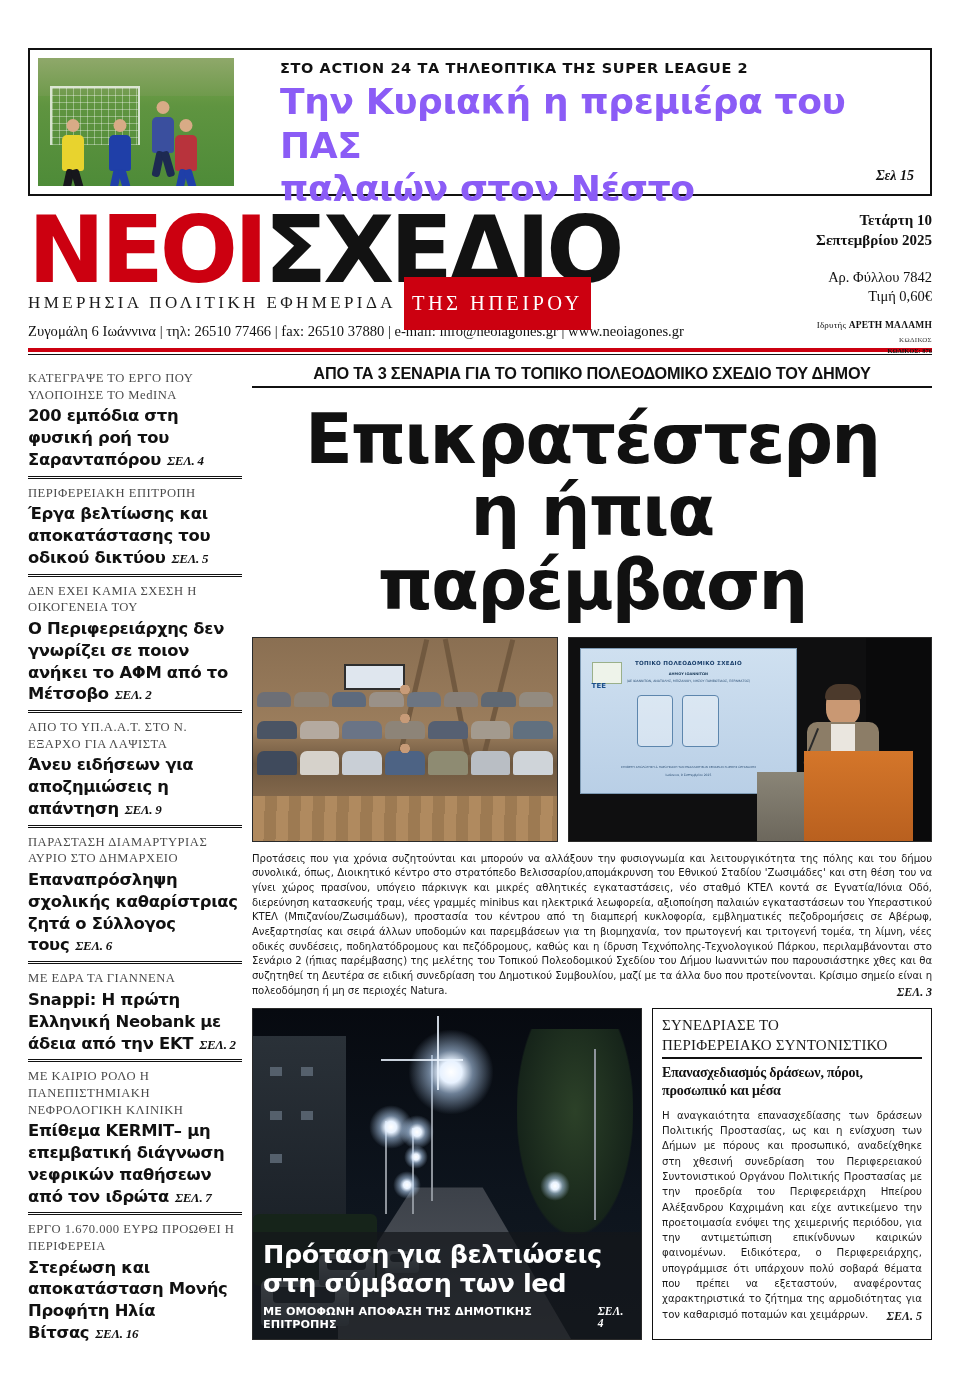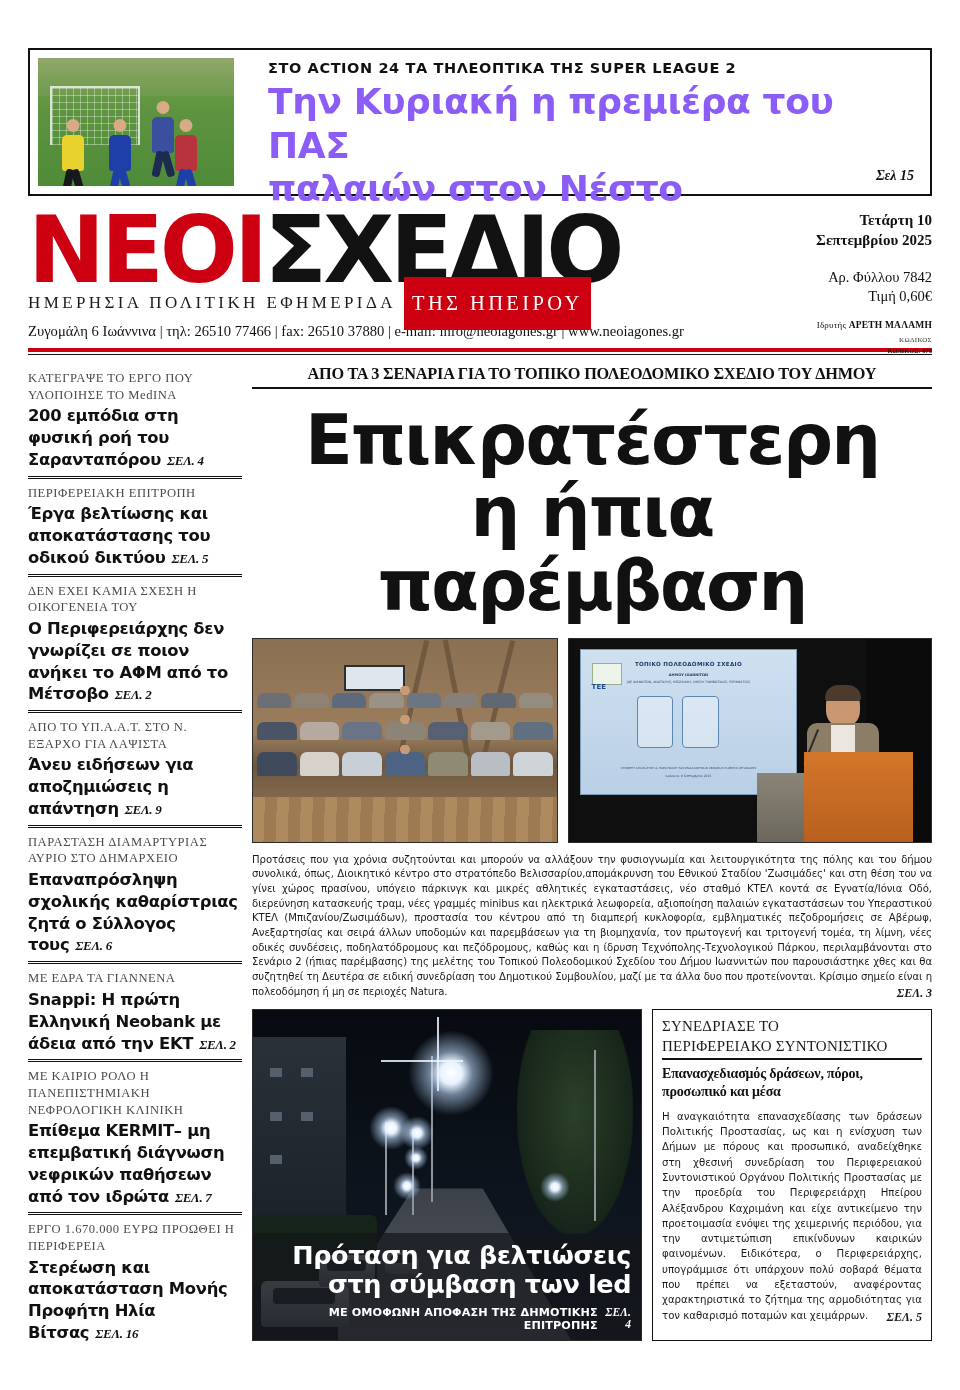--- a/index.html
+++ b/index.html
@@ -34,21 +34,21 @@
   .pl { position:absolute; bottom:12%; }
   .pl .head{ position:absolute; left:50%; transform:translateX(-50%); top:-16px; width:13px;height:13px;border-radius:50%; background:#d8ab86;}
   .pl .body{ width:22px;height:36px;border-radius:5px 5px 3px 3px;}
   .pl .leg{ position:absolute; bottom:-24px; width:8px;height:26px; background:#1d2a52; border-radius:3px;}
   .pl .leg.l{left:2px; transform:rotate(12deg);}
   .pl .leg.r{right:2px; transform:rotate(-16deg);}
   .pl1{left:12%;} .pl1 .body{background:#e8d32e;} .pl1 .leg{background:#17171c;}
   .pl2{left:36%;} .pl2 .body{background:#1f3fa8;} .pl2 .leg{background:#1f3fa8;}
   .pl3{left:58%; bottom:26%;} .pl3 .body{background:#3a4f9e;}
   .pl4{left:70%;} .pl4 .body{background:#b8333c;} .pl4 .leg{background:#1f3fa8;}
-  .sport-text { flex:1; padding: 10px 14px 6px 34px; display:flex; flex-direction:column; justify-content:flex-start;}
+  .sport-text { flex:1; padding: 10px 14px 6px 34px; display:flex; flex-direction:column; justify-content:flex-start;margin-left:12px;}
   .sport-kicker {
     font-family: "DejaVu Sans", sans-serif;
     font-weight: 700; font-size: 14.5px; letter-spacing: .6px;
     color:#111; margin-bottom: 4px; white-space:nowrap;
   }
   .sport-head {
     font-family: "DejaVu Sans", sans-serif;
     font-weight: 700; font-size: 36px; line-height: 1.21; color:#8b5cf6;
     letter-spacing:-.4px;
   }
@@ -115,21 +115,21 @@
     font-size:16.4px; line-height:1.33; color:#111; margin-top:2px;
     letter-spacing:-.3px;
   }
   .brief-title .sel {
     font-family:"Liberation Serif", serif; font-style:italic; font-weight:700;
     font-size:13px; margin-left:6px; white-space:nowrap;
   }
 
   
   .lead-kicker {
-    font-family:Liberation Serif, serif; font-weight:700;
+    font-family:Liberation Sans, sans-serif; font-weight:700;
     font-size:16.3px; letter-spacing:-.2px; color:#111;
     border-bottom:2.5px solid #111; padding-bottom:3px; text-align:center;
   }
   .lead-head {
     font-family:"DejaVu Sans", sans-serif; font-weight:700; color:#111;
     text-align:center; font-size:70px; line-height:1.06; letter-spacing:-2px;
     margin-top:14px;
   }
   .lead-head .l2 { display:block; margin-top:-2px; }
 
@@ -177,21 +177,21 @@
   .lead-body {
     margin-top:10px;
     font-family:"DejaVu Sans", sans-serif;
     font-size:10.1px; line-height:1.455; color:#1a1a1a; text-align:justify;
     letter-spacing:-.05px;
   }
   .lead-body .sel-inline { font-family:"Liberation Serif", serif; font-style:italic; font-weight:700; font-size:12px; float:right; }
 
   
   .bottom-row { display:flex; gap:10px; margin-top:10px; height:332px; }
-  .bot-photo { flex:0 0 390px; position:relative; overflow:hidden; border:1px solid #2a2a2a; background:#404040;text-align:right;}
+  .bot-photo { flex:0 0 390px; position:relative; overflow:hidden; border:1px solid #2a2a2a; background:#404040;}
   .night-sky { position:absolute; inset:0; background:linear-gradient(#070a10 0%, #0d141d 55%, #131a22 100%); }
   .road { position:absolute; left:22%; right:18%; bottom:0; height:46%;
     background:linear-gradient(#3c4149, #55595f); clip-path: polygon(32% 0, 62% 0, 100% 100%, -10% 100%); }
   .bld { position:absolute; left:0; top:8%; width:24%; height:60%; background:linear-gradient(#2a3138,#1b2128); }
   .bld .w { position:absolute; width:12px;height:9px;background:#55606c; }
   .hedge { position:absolute; left:0; bottom:16%; width:32%; height:22%; background:#16241a; border-radius:6px;}
   .tree { position:absolute; right:2%; top:6%; width:30%; height:62%; background:radial-gradient(ellipse at 50% 40%, #2c4128 0%, #16241a 70%, transparent 72%); }
   .lamp-post { position:absolute; width:2px; background:#8e949c; }
   .lamp-glow { position:absolute; border-radius:50%; background:radial-gradient(circle, #ffffff 0%, #e8f2ff 18%, rgba(190,220,255,.55) 36%, rgba(140,180,230,0) 70%); }
   .lamp-ray { position:absolute; background:rgba(235,245,255,.85); }

